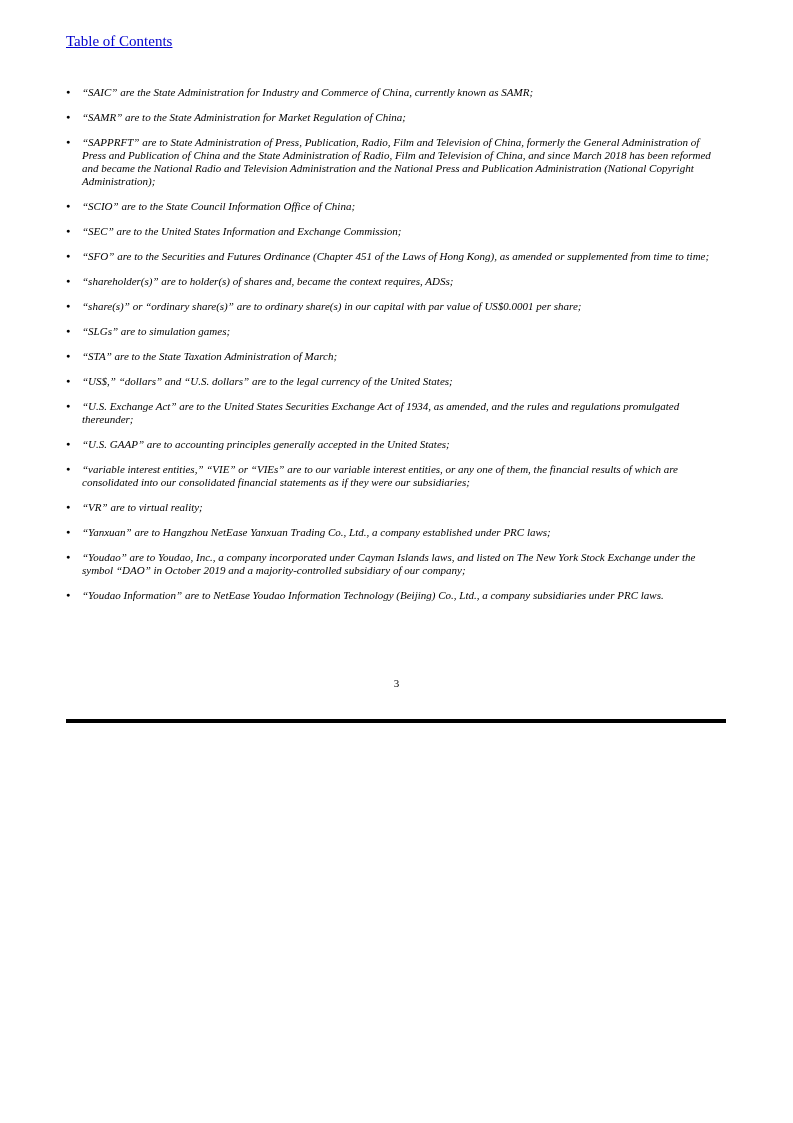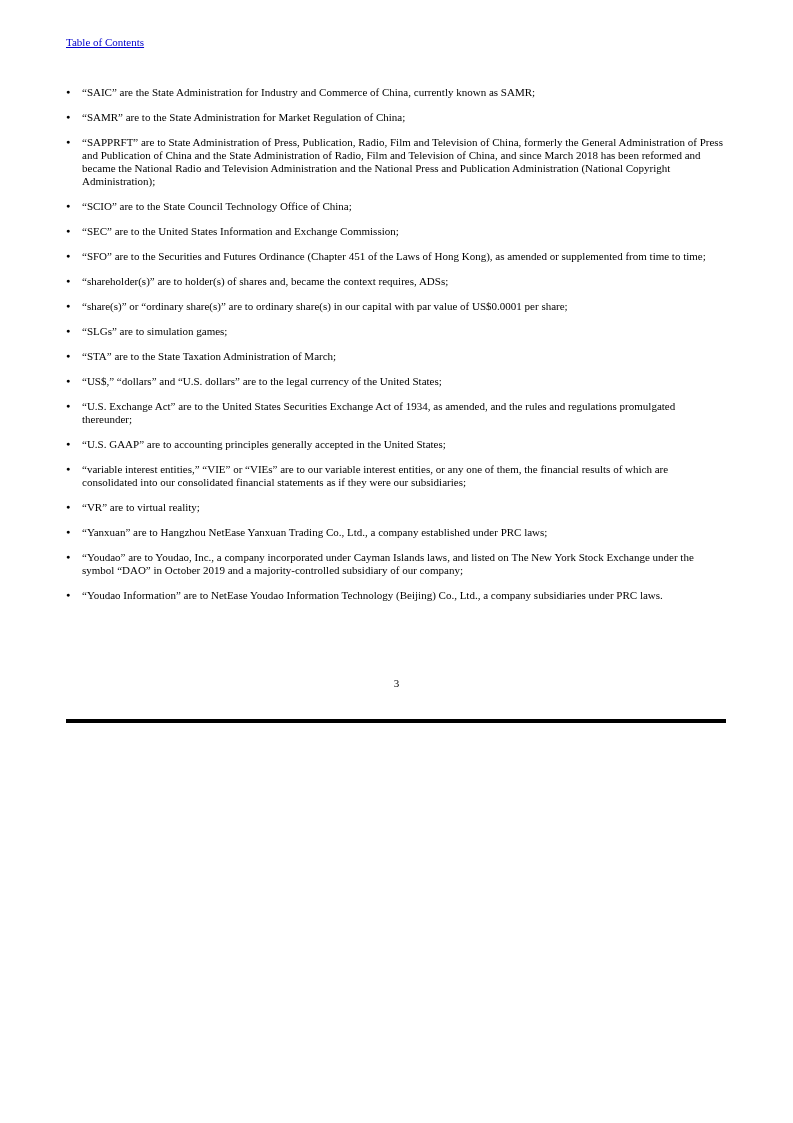--- a/index.html
+++ b/index.html
@@ -16,30 +16,31 @@
     color: #000000;
     overflow: hidden;
   }
   .content {
     position: absolute;
     left: 66px;
     top: 32px;
     width: 660px;
   }
   .toc-link {
-    font-size: 11px;
+    font-size: 15px;
     line-height: 13px;
     color: var(--link-color, #0000cc);
     text-decoration: underline;
     cursor: pointer;
   }
   ul.def-list {
     margin: 36px 0 0 0;
     padding: 0 0 0 16px;
     list-style: none;
+    font-style: italic;
   }
   ul.def-list li {
     position: relative;
     font-size: 11px;
     line-height: 13px;
     margin-bottom: 12px;
     text-align: left;
   }
   ul.def-list li::before {
     content: "\25CF";
@@ -72,21 +73,21 @@
 <body>
 
 <div class="page">
   <div class="content">
     <a class="toc-link" href="#">Table of Contents</a>
 
     <ul class="def-list">
       <li>“SAIC” are the State Administration for Industry and Commerce of China, currently known as SAMR;</li>
       <li>“SAMR” are to the State Administration for Market Regulation of China;</li>
       <li>“SAPPRFT” are to State Administration of Press, Publication, Radio, Film and Television of China, formerly the General Administration of Press and Publication of China and the State Administration of Radio, Film and Television of China, and since March 2018 has been reformed and became the National Radio and Television Administration and the National Press and Publication Administration (National Copyright Administration);</li>
-      <li>“SCIO” are to the State Council Technology Office of China;</li>
+      <li>“SCIO” are to the State Council Information Office of China;</li>
       <li>“SEC” are to the United States Information and Exchange Commission;</li>
       <li>“SFO” are to the Securities and Futures Ordinance (Chapter 451 of the Laws of Hong Kong), as amended or supplemented from time to time;</li>
       <li>“shareholder(s)” are to holder(s) of shares and, became the context requires, ADSs;</li>
       <li>“share(s)” or “ordinary share(s)” are to ordinary share(s) in our capital with par value of US$0.0001 per share;</li>
       <li>“SLGs” are to simulation games;</li>
       <li>“STA” are to the State Taxation Administration of March;</li>
       <li>“US$,” “dollars” and “U.S. dollars” are to the legal currency of the United States;</li>
       <li>“U.S. Exchange Act” are to the United States Securities Exchange Act of 1934, as amended, and the rules and regulations promulgated thereunder;</li>
       <li>“U.S. GAAP” are to accounting principles generally accepted in the United States;</li>
       <li>“variable interest entities,” “VIE” or “VIEs” are to our variable interest entities, or any one of them, the financial results of which are consolidated into our consolidated financial statements as if they were our subsidiaries;</li>

